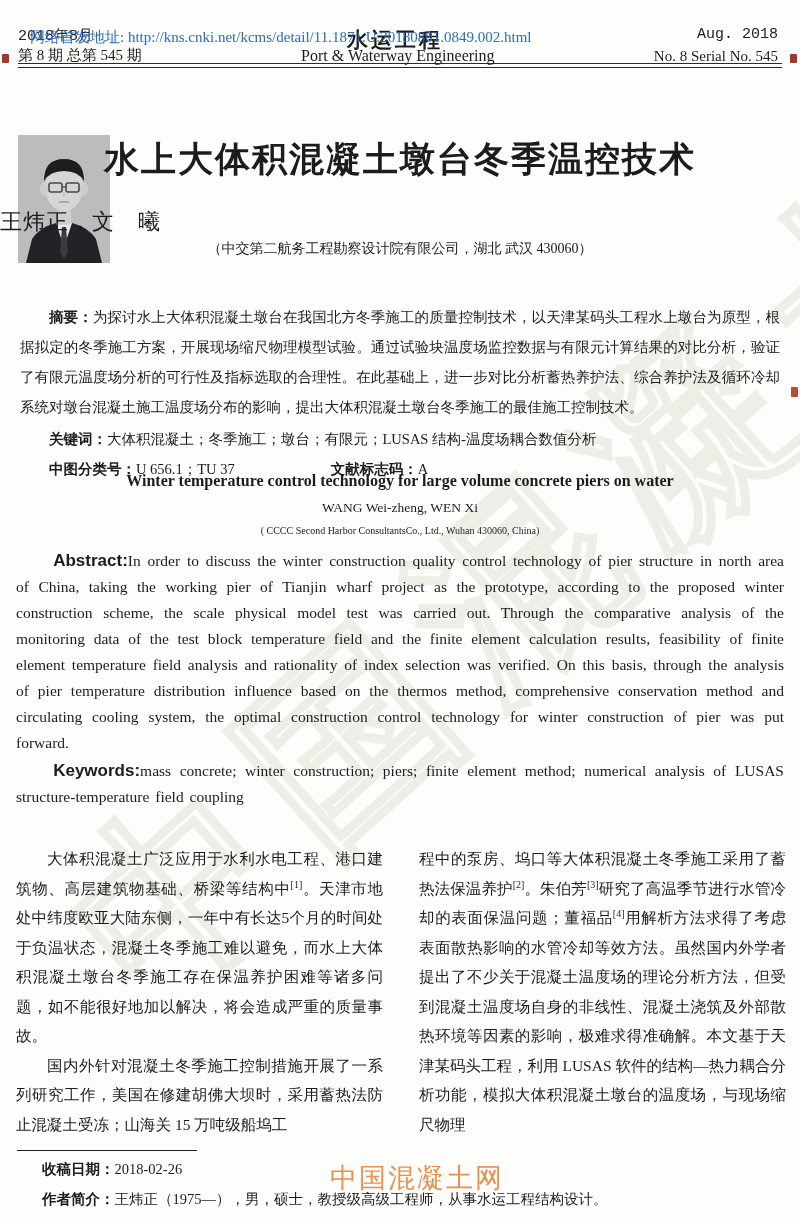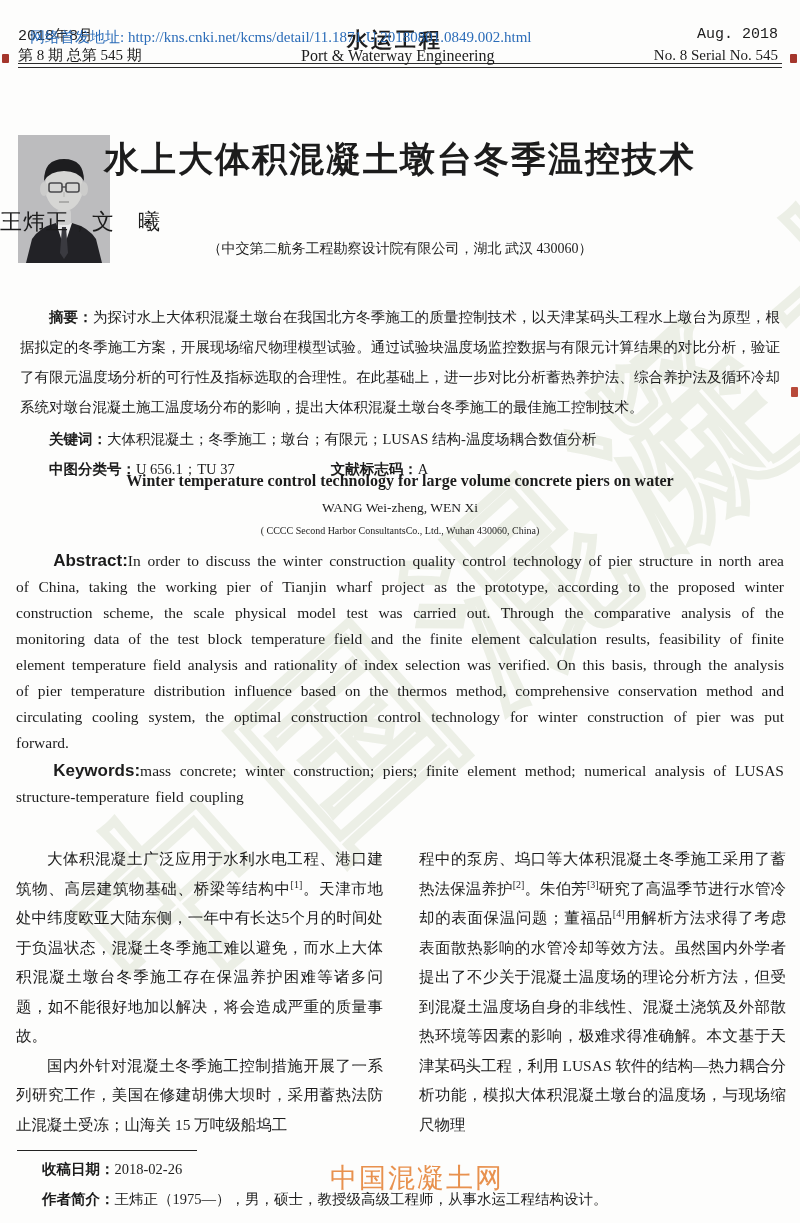--- a/index.html
+++ b/index.html
@@ -10,21 +10,21 @@
     color:#1c1c1c;
   }
   .abs{position:absolute;}
   .z{z-index:2;}
   
   .hdr-row1{top:6px; left:30px; right:20px; font-size:15px; display:flex; gap:38px; white-space:nowrap;}
   .hdr-row2{top:26px; left:18px; right:22px; display:flex; justify-content:space-between; align-items:flex-start;font-family:Liberation Mono, monospace;}
   .hdr-cn-date,.hdr-en-date{font-size:15px;}
   .hdr-journal-cn{font-size:21px; font-weight:bold; letter-spacing:3px;}
   .hdr-url{top:28px; left:30px; font-size:15px; color:#2b6cb8; white-space:nowrap; z-index:3; text-decoration:none;}
-  .hdr-row3{top:46px; left:18px; right:22px; display:flex; justify-content:space-between; align-items:center; font-size:15px;}
+  .hdr-row3{top:46px; left:18px; right:22px; display:flex; justify-content:space-between; align-items:flex-end; font-size:15px;}
   .hdr-journal-en{font-size:16px;}
   .hdr-rule{top:63px; left:18px; right:18px; height:3px; border-top:1.6px solid #2a2a2a; border-bottom:1.6px solid #2a2a2a;}
   .speck{position:absolute; z-index:4; border-radius:1px;}
   
   .photo{left:18px; top:135px; width:92px; height:128px; z-index:2;}
   .title-cn{top:136px; left:0; right:0; text-align:center; font-size:35px; font-weight:bold; letter-spacing:2px;
     font-family:"Liberation Sans","DejaVu Sans",sans-serif;}
   .authors-cn{top:207px; left:0; right:0; text-align:left; font-size:22px; letter-spacing:1px;}
   .affil-cn{top:240px; left:0; right:0; text-align:center; font-size:14px;}
   

